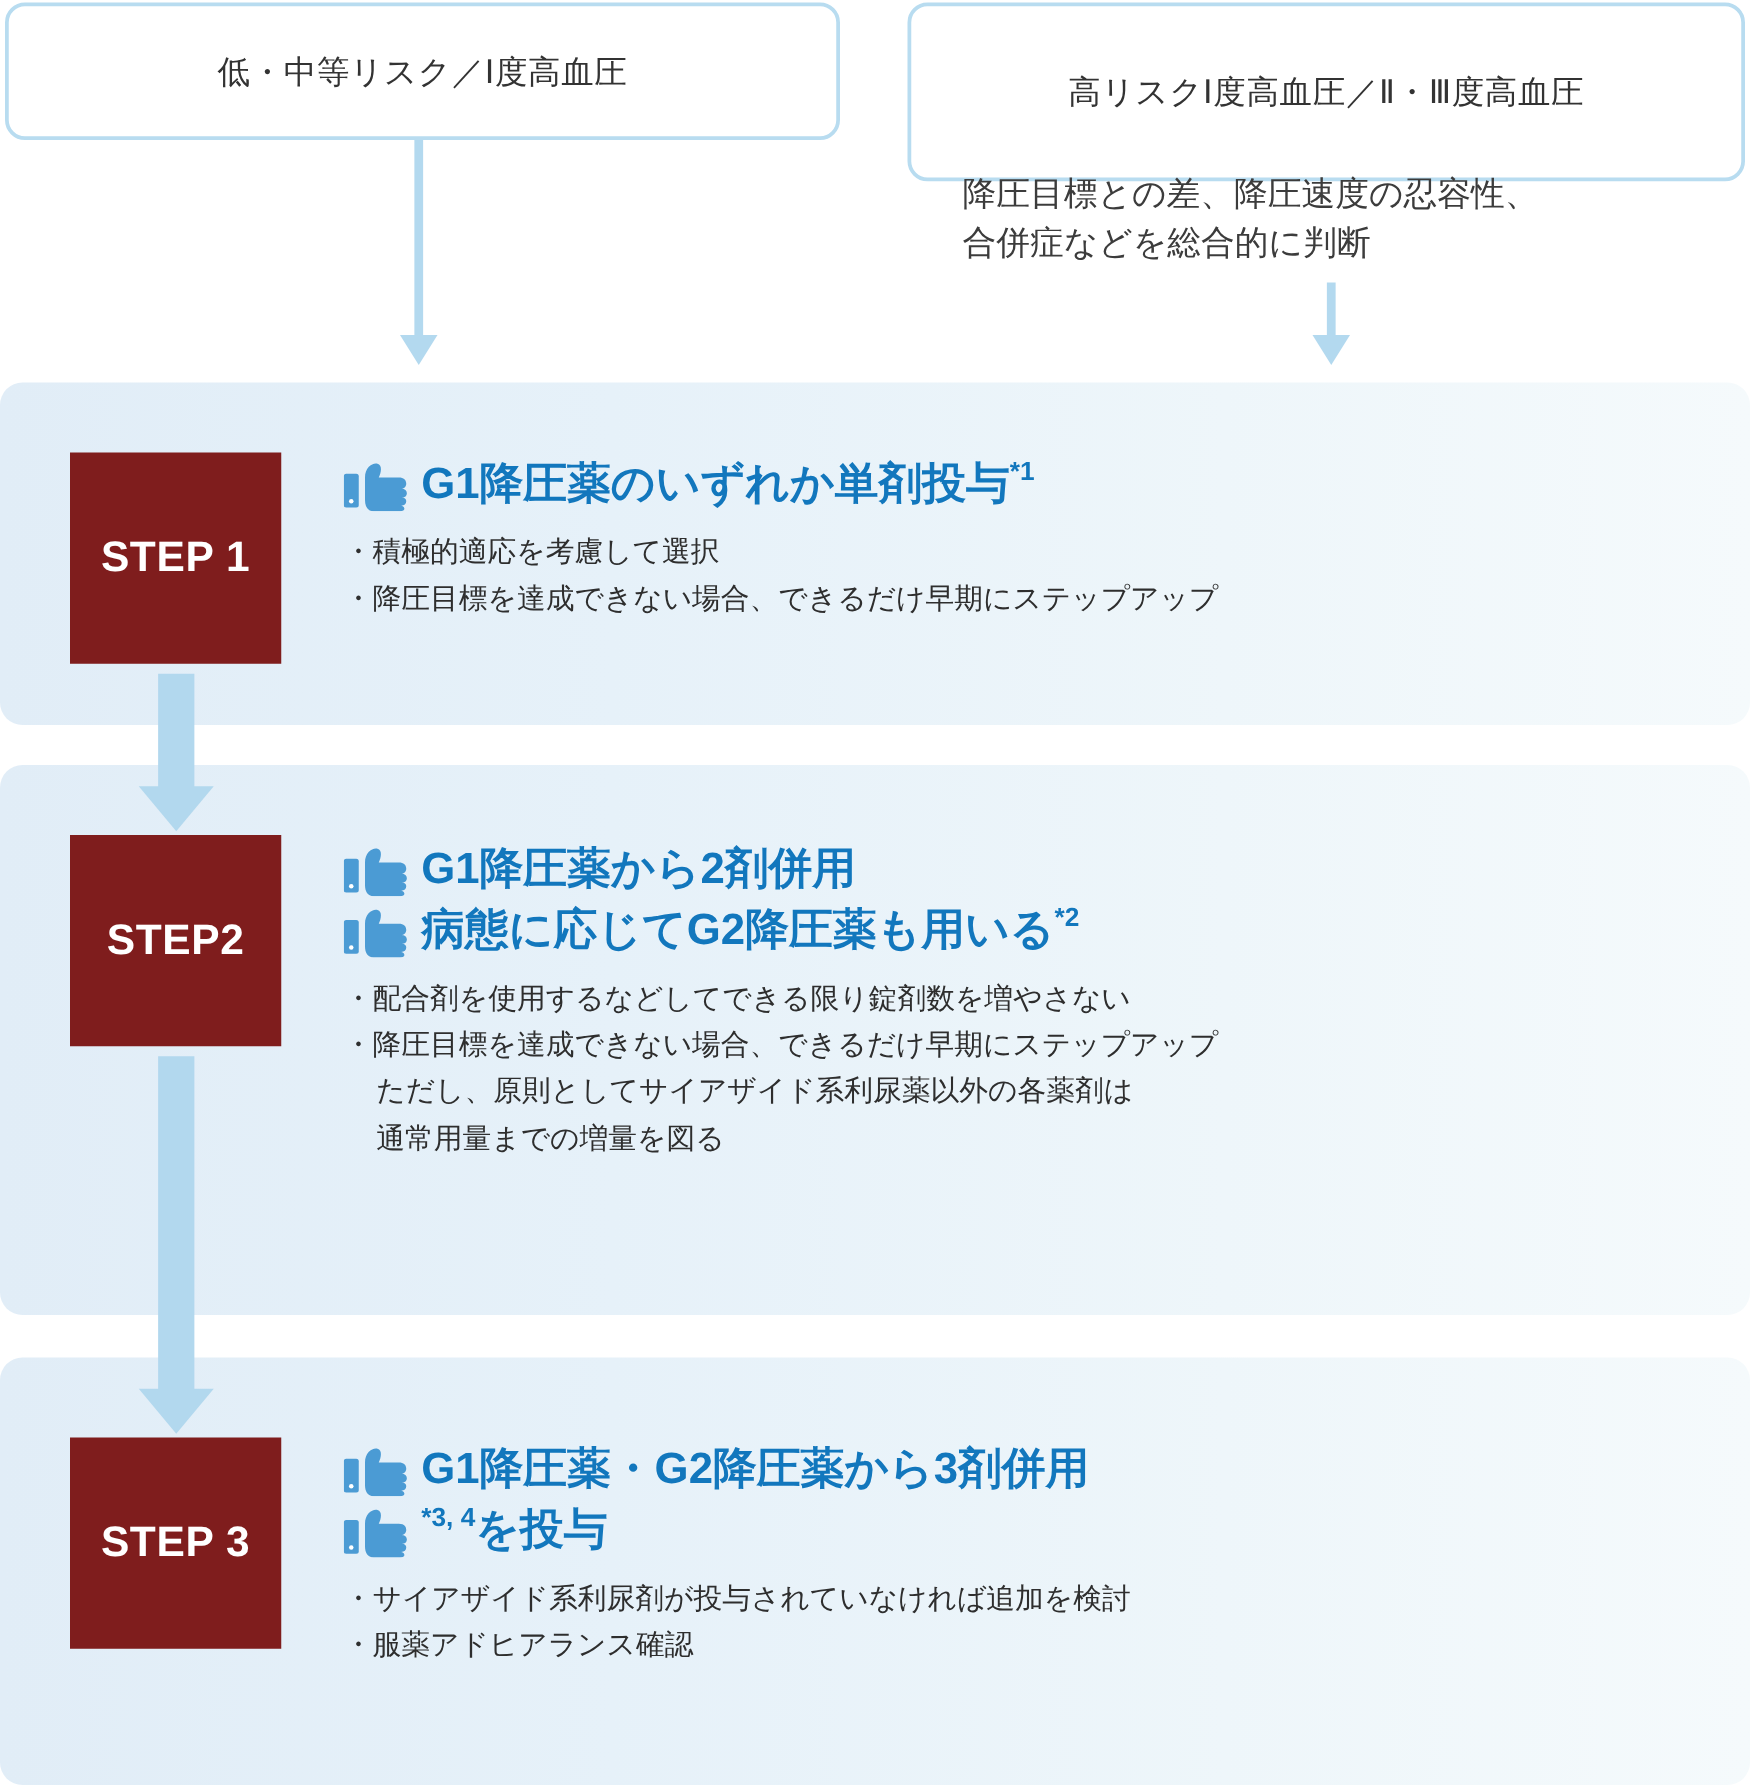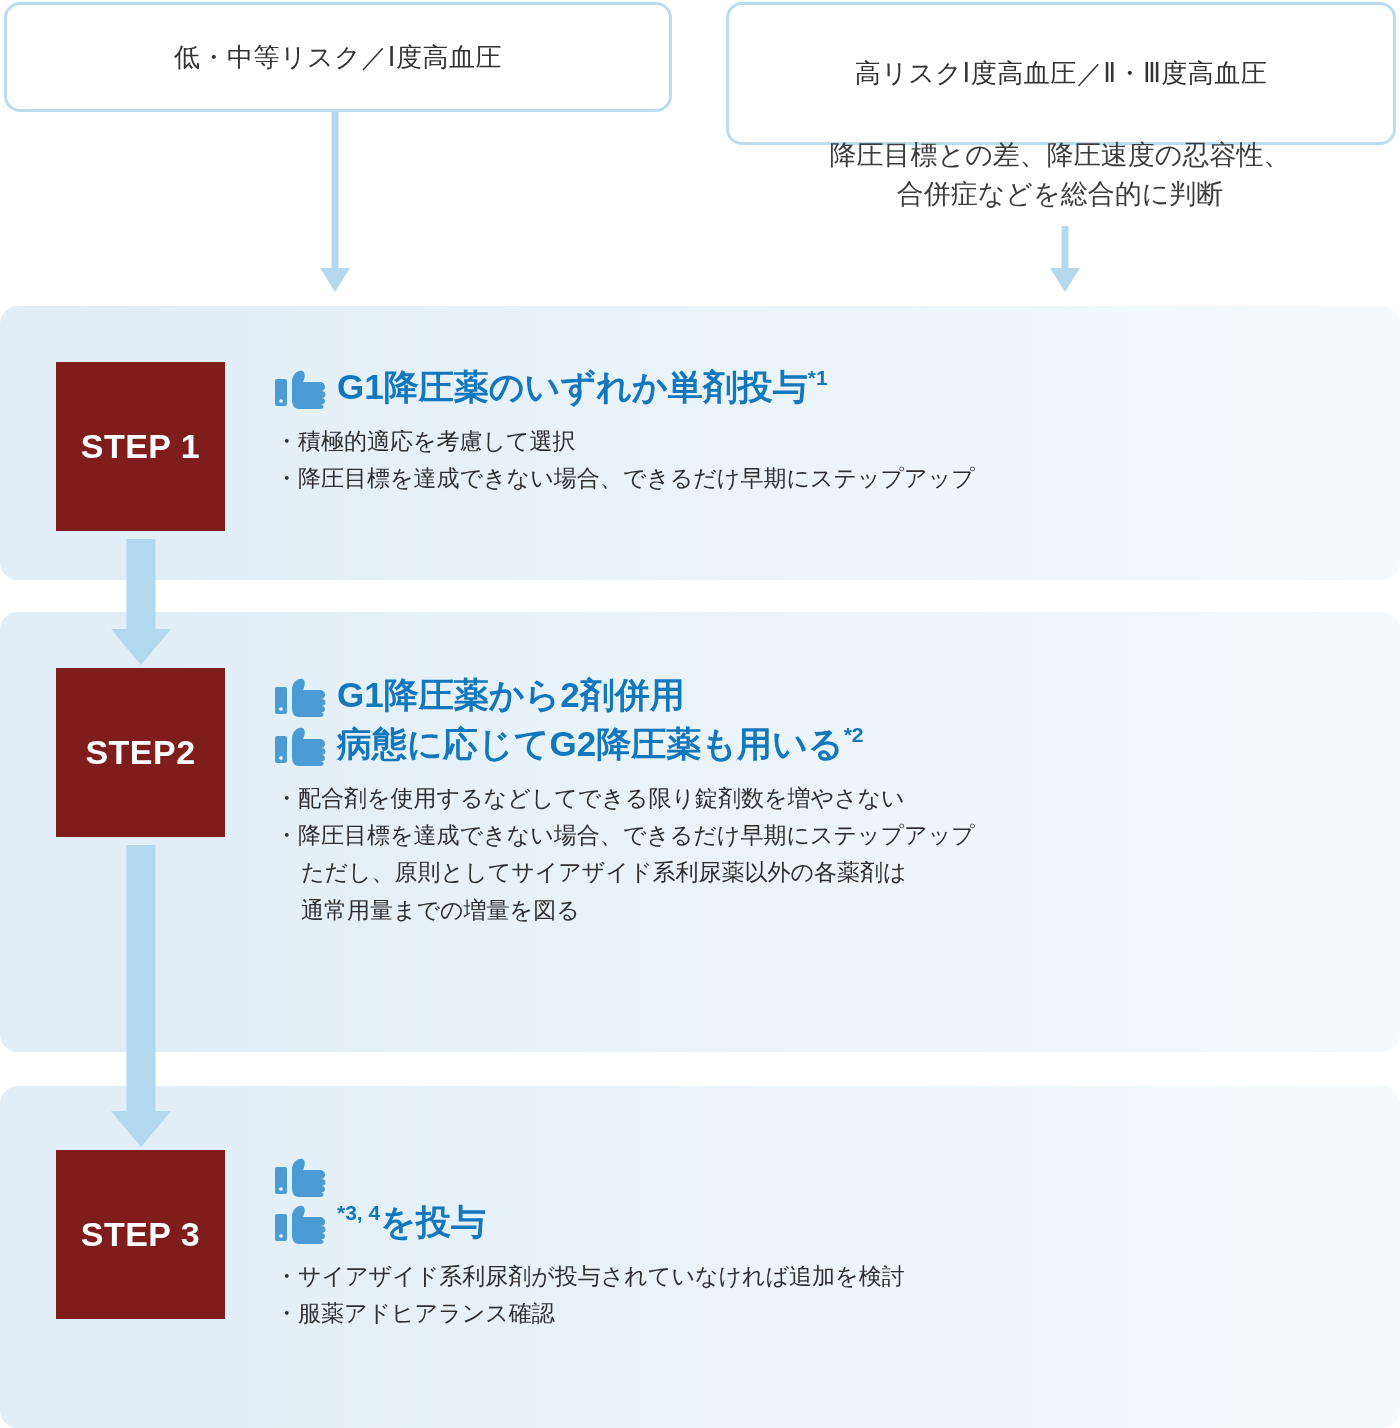--- a/index.html
+++ b/index.html
@@ -24,21 +24,20 @@
     letter-spacing: 0.5px;
     white-space: nowrap;
   }
   #risk-left  { left: 4px;   top: 2px; width: 668px; height: 110px; }
   #risk-right { left: 726px; top: 2px; width: 670px; height: 143px; }
 
   
   #annotation {
     position: absolute;
     left: 770px; top: 136px; width: 580px;
-    text-align: center;
     color: #3c3c3c;
     font-size: 27px;
     line-height: 1.45;
     white-space: pre-line;
   }
 
   
   .thin-arrow { position: absolute; }
   .thin-arrow .stem {
     position: absolute; left: 50%; top: 0;
@@ -229,20 +228,21 @@
     </div>
   </div>
 
   <div class="content" id="content-3">
     <div class="headline">
       <svg class="thumb-icon" viewBox="0 0 52 40">
         <rect x="0" y="10" width="12" height="27" rx="2" fill="#4b9bd4"></rect>
         <circle cx="6" cy="32" r="1.8" fill="#ffffff"></circle>
         <path d="M17 13 C17 5,23 1,27 2 C31 3,30 9,28 13 L44 13 C48 13,50 15,50 18 C50 20.5,48 22,46 22 C49 22,50.5 23.5,50.5 25.5 C50.5 27.5,49 29,46.5 29 C49 29,50 30.5,50 32 C50 34,48.5 35.5,46 35.5 C48 36,48.5 37,48.5 38 C48.5 39.2,47.3 40,45 40 L24 40 C19 40,17 36,17 31 Z" fill="#4b9bd4"></path>
       </svg>
+      <span>G1降圧薬・G2降圧薬から3剤併用</span>
     </div>
     <div class="headline">
       <svg class="thumb-icon" viewBox="0 0 52 40">
         <rect x="0" y="10" width="12" height="27" rx="2" fill="#4b9bd4"></rect>
         <circle cx="6" cy="32" r="1.8" fill="#ffffff"></circle>
         <path d="M17 13 C17 5,23 1,27 2 C31 3,30 9,28 13 L44 13 C48 13,50 15,50 18 C50 20.5,48 22,46 22 C49 22,50.5 23.5,50.5 25.5 C50.5 27.5,49 29,46.5 29 C49 29,50 30.5,50 32 C50 34,48.5 35.5,46 35.5 C48 36,48.5 37,48.5 38 C48.5 39.2,47.3 40,45 40 L24 40 C19 40,17 36,17 31 Z" fill="#4b9bd4"></path>
       </svg>
         <span class="sup">*3, 4</span>
         <span>を投与</span>
     </div>

